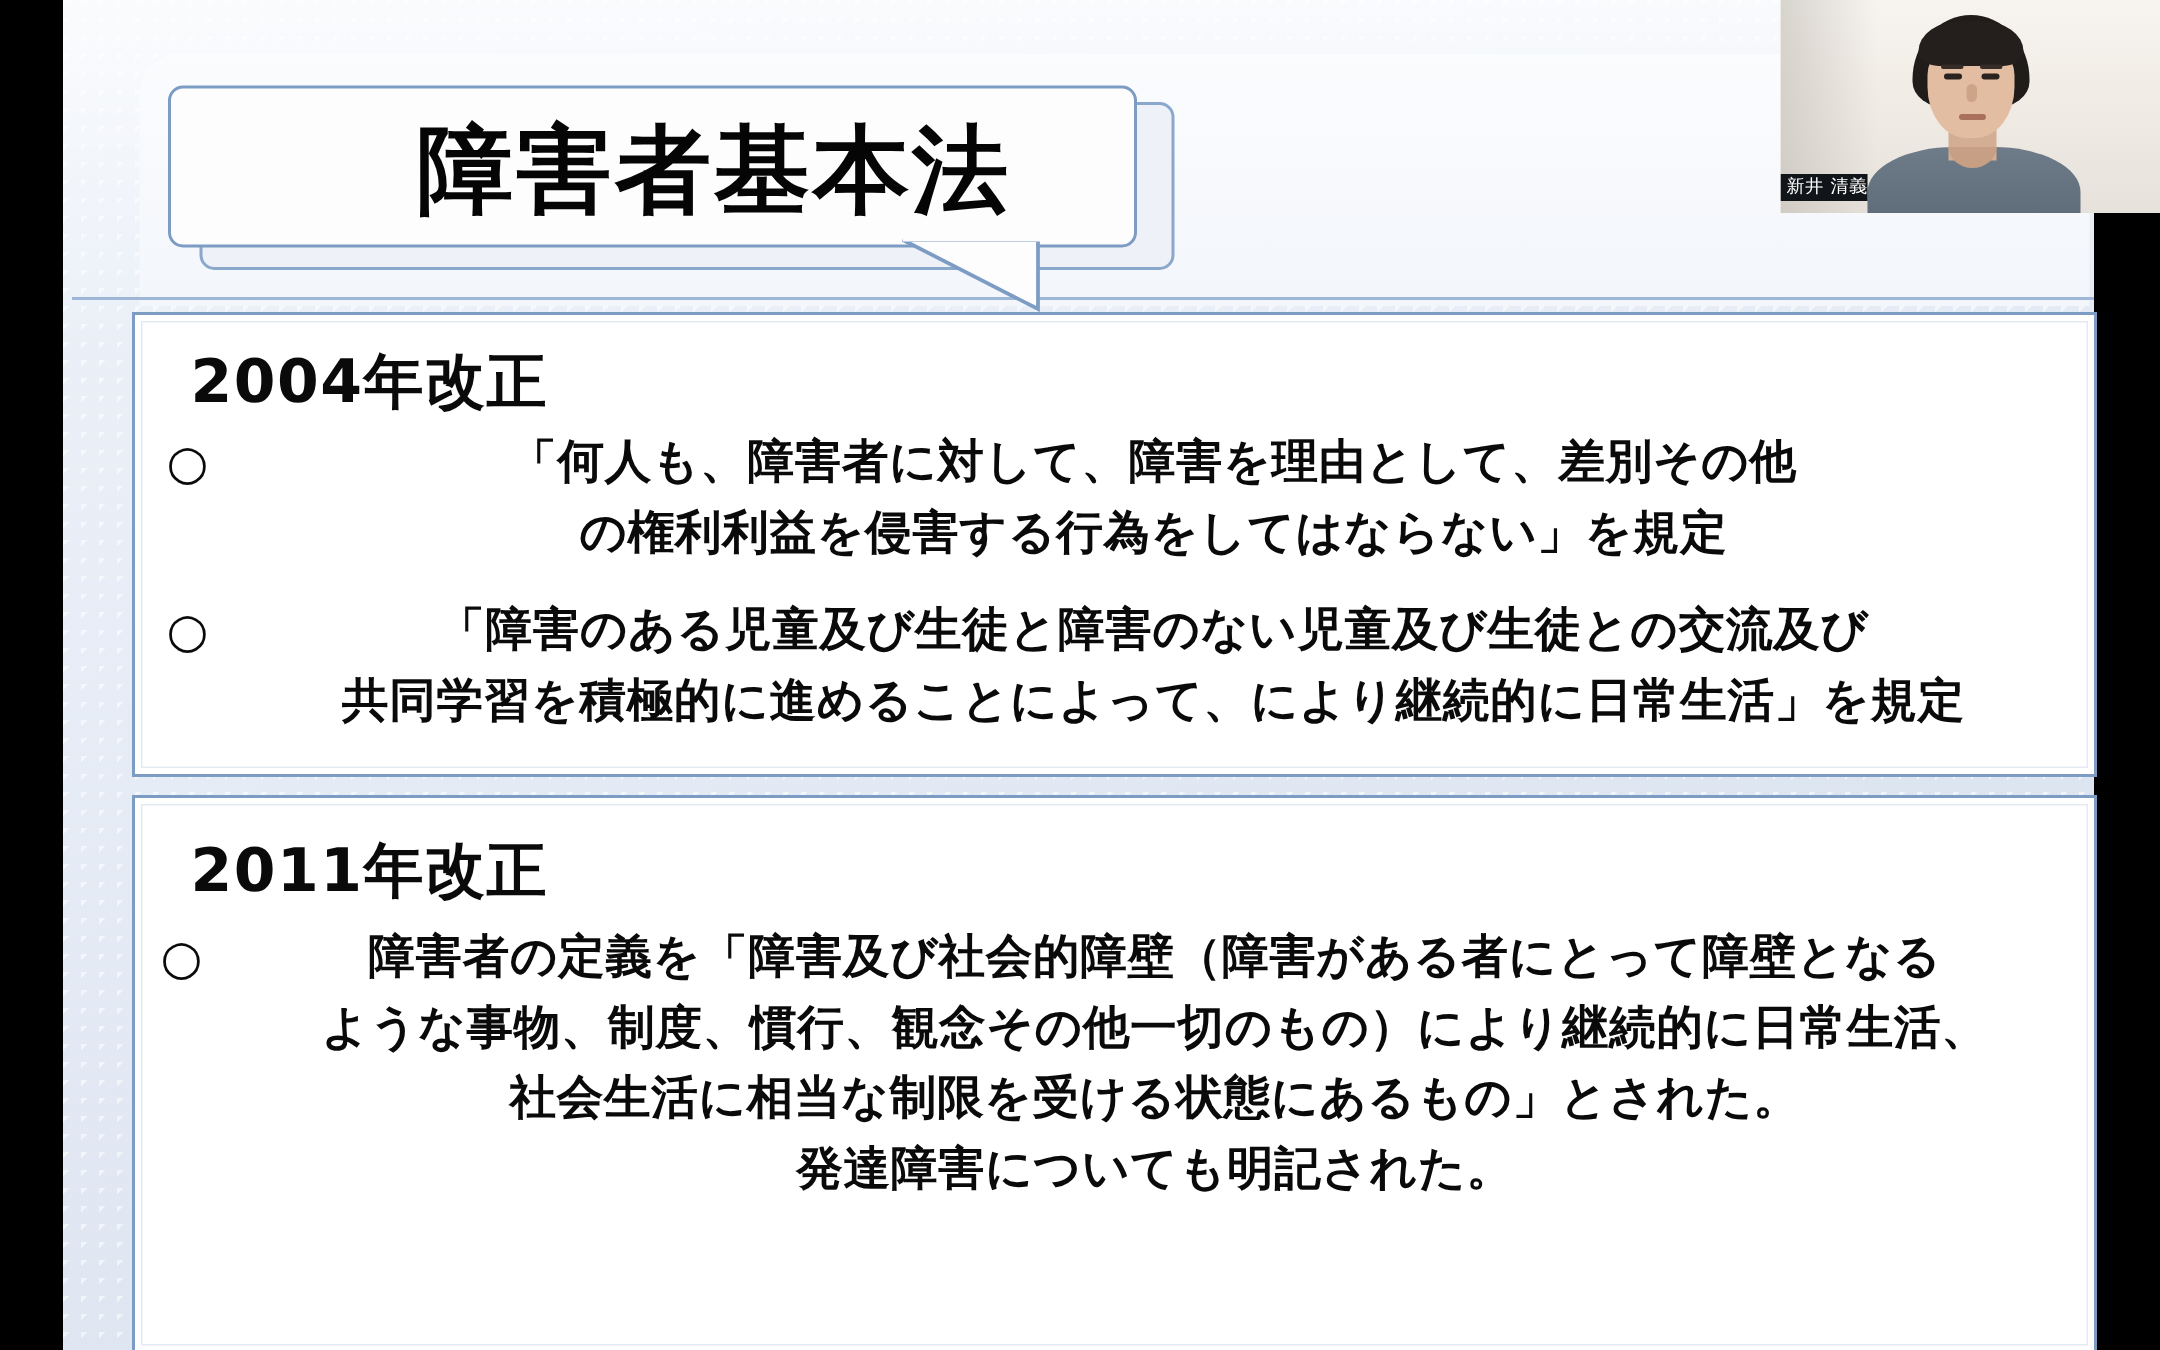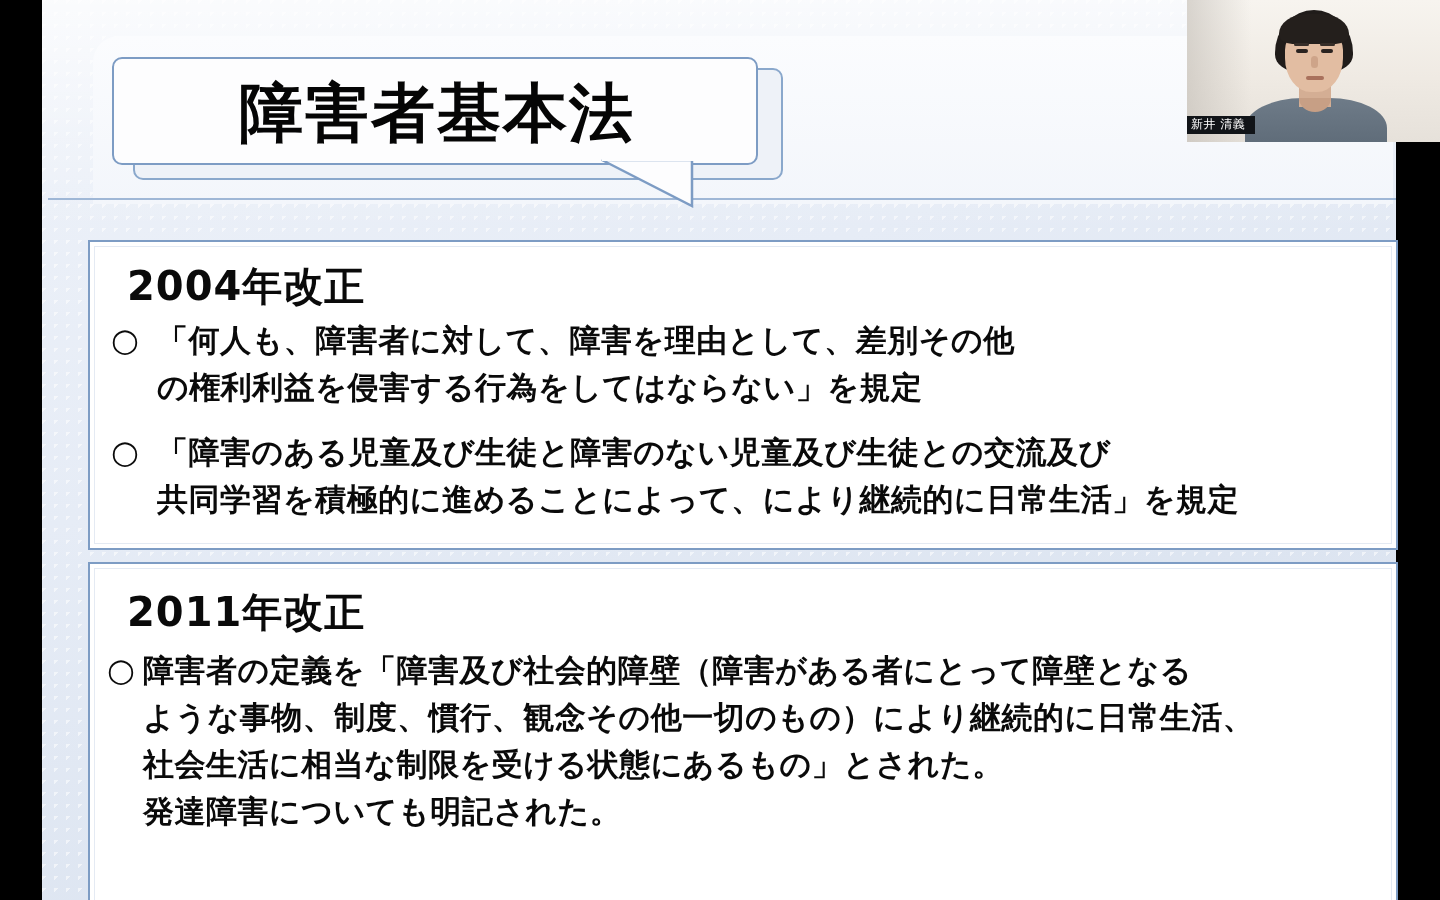--- a/index.html
+++ b/index.html
@@ -100,37 +100,37 @@
     height: 108px;
     display: flex;
     align-items: center;
     justify-content: center;
     font-family: "DejaVu Sans", "Liberation Sans", sans-serif;
     font-weight: 700;
     font-size: 64px;
     letter-spacing: 2px;
     color: #050505;
     white-space: nowrap;
+    padding-left: 39px;
   }
   
   #title-bubble-tail {
     position: absolute;
     left: 600px;
     top: 158px;
     width: 120px;
     height: 50px;
   }
 
   
   .content-box {
     position: absolute;
     border: 2px solid #7d9cc4;
     background: #ffffff;
     box-sizing: border-box;
-    margin-top: 32px;
   }
   .content-box-inner {
     position: absolute;
     left: 4px;
     top: 4px;
     right: 4px;
     bottom: 4px;
     border: 1px solid #e4eaf3;
     background: #ffffff;
     box-sizing: border-box;
@@ -175,20 +175,21 @@
   }
   .bullet-text {
     flex: 1 1 auto;
     font-family: "DejaVu Sans", "Liberation Sans", sans-serif;
     font-weight: 700;
     font-size: 31px;
     line-height: 47px;
     color: #0a0a0a;
     letter-spacing: 0.5px;
     white-space: pre-line;
+    text-align: center;
   }
 
   
   #bullet-2004-1 { left: 16px; top: 70px; width: 1270px; }
   #bullet-2004-2 { left: 16px; top: 182px; width: 1270px; }
 
   
   #bullet-2011-1 { left: 12px; top: 78px; width: 1290px; }
   #bullet-2011-1 .bullet-mark { width: 36px; }
 
@@ -272,21 +273,21 @@
   #webcam-collar {
     position: absolute; left: 112px; top: 98px;
     width: 32px; height: 14px;
     background: #c79f85;
     border-radius: 0 0 16px 16px / 0 0 14px 14px;
   }
   #webcam-name-tag {
     position: absolute;
     left: 0;
     bottom: 8px;
-    padding: 1px 10px 2px 4px;
+    padding: 1px 0 2px 4px;
     background: #111418;
     color: #ffffff;
     font-family: "DejaVu Sans", "Liberation Sans", sans-serif;
     font-size: 12px;
     line-height: 15px;
     letter-spacing: 0.5px;
     white-space: nowrap;
   }
 </style>
 </head>

